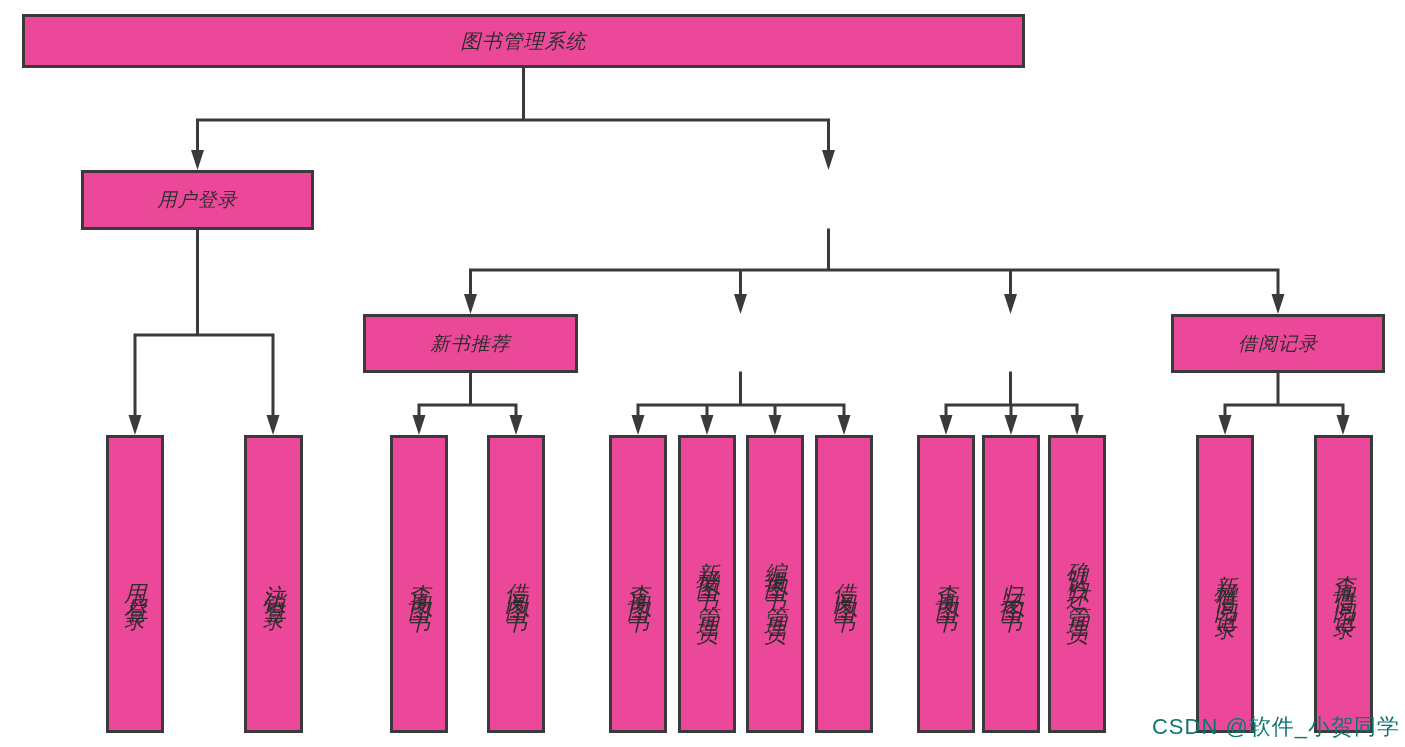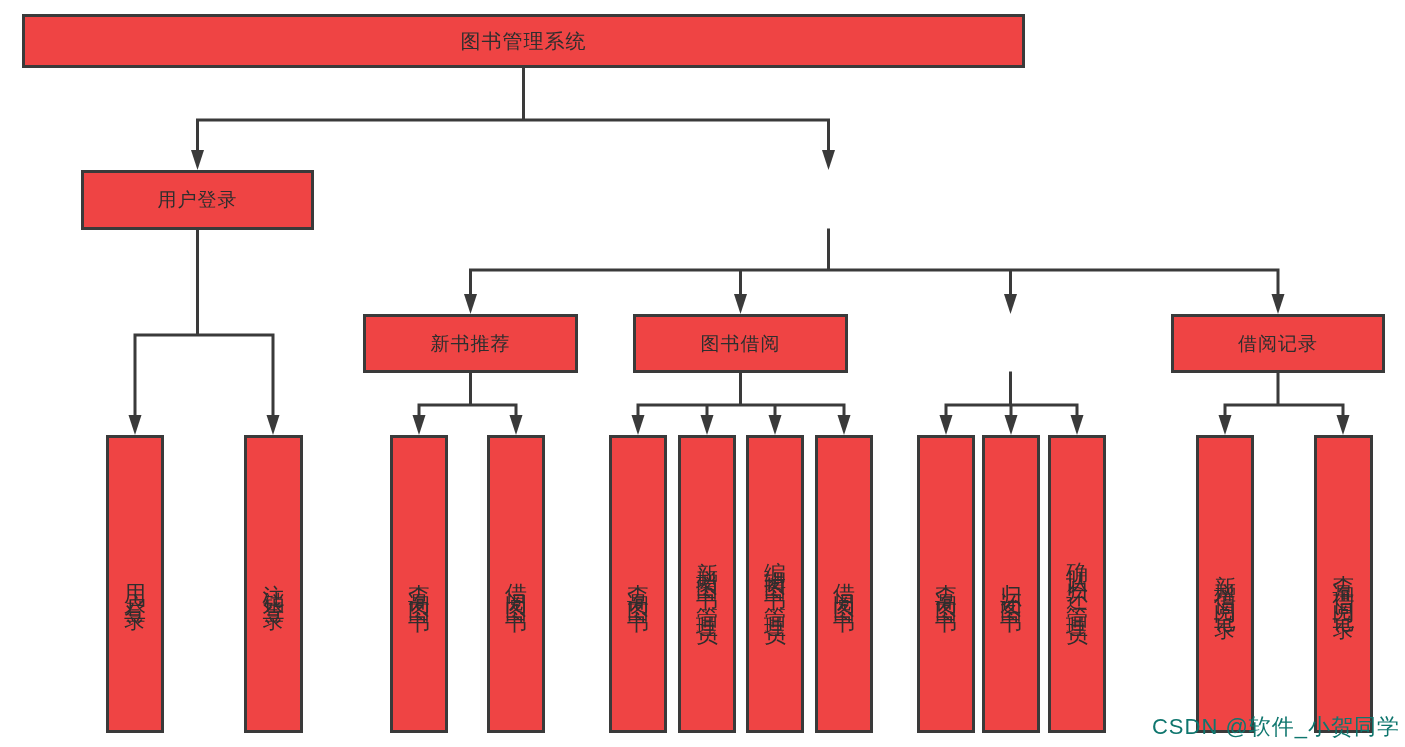--- a/index.html
+++ b/index.html
@@ -8,27 +8,28 @@
     background:#ffffff;
     font-family:"Liberation Sans","DejaVu Sans",sans-serif;
     position:relative;
     overflow:hidden;
   }
   #stage{position:absolute;left:0;top:0;width:1405px;height:747px;}
   #wires{position:absolute;left:0;top:0;z-index:1;}
   .box{
     position:absolute;
     box-sizing:border-box;
-    background:#ef4444;
+    background:#ec4899;
     border:3px solid #3a3a3a;
     display:flex;
     align-items:center;
     justify-content:center;
     color:#2e2e2e;
     z-index:2;
+    font-style:italic;
   }
   .h{font-size:19px;letter-spacing:1px;}
   .root{font-size:20px;}
   .v .vtext{
     writing-mode:vertical-rl;
     text-orientation:mixed;
     font-size:22px;
     letter-spacing:9px;
     line-height:1;
   }
@@ -110,23 +111,20 @@
     <span>图书管理系统</span>
   </div>
 
   <div class="box h" style="left:81px;top:170px;width:233px;height:60px">
     <span>用户登录</span>
   </div>
 
   <div class="box h" style="left:363px;top:314px;width:215px;height:59px">
     <span>新书推荐</span>
   </div>
-  <div class="box h" style="left:633px;top:314px;width:215px;height:59px">
-    <span>图书借阅</span>
-  </div>
   <div class="box h" style="left:1171px;top:314px;width:214px;height:59px">
     <span>借阅记录</span>
   </div>
 
   <div class="box v" style="left:106px;top:435px;width:58px;height:298px">
     <span class="vtext">用户登录</span>
   </div>
   <div class="box v" style="left:244px;top:435px;width:59px;height:298px">
     <span class="vtext">注销登录</span>
   </div>

